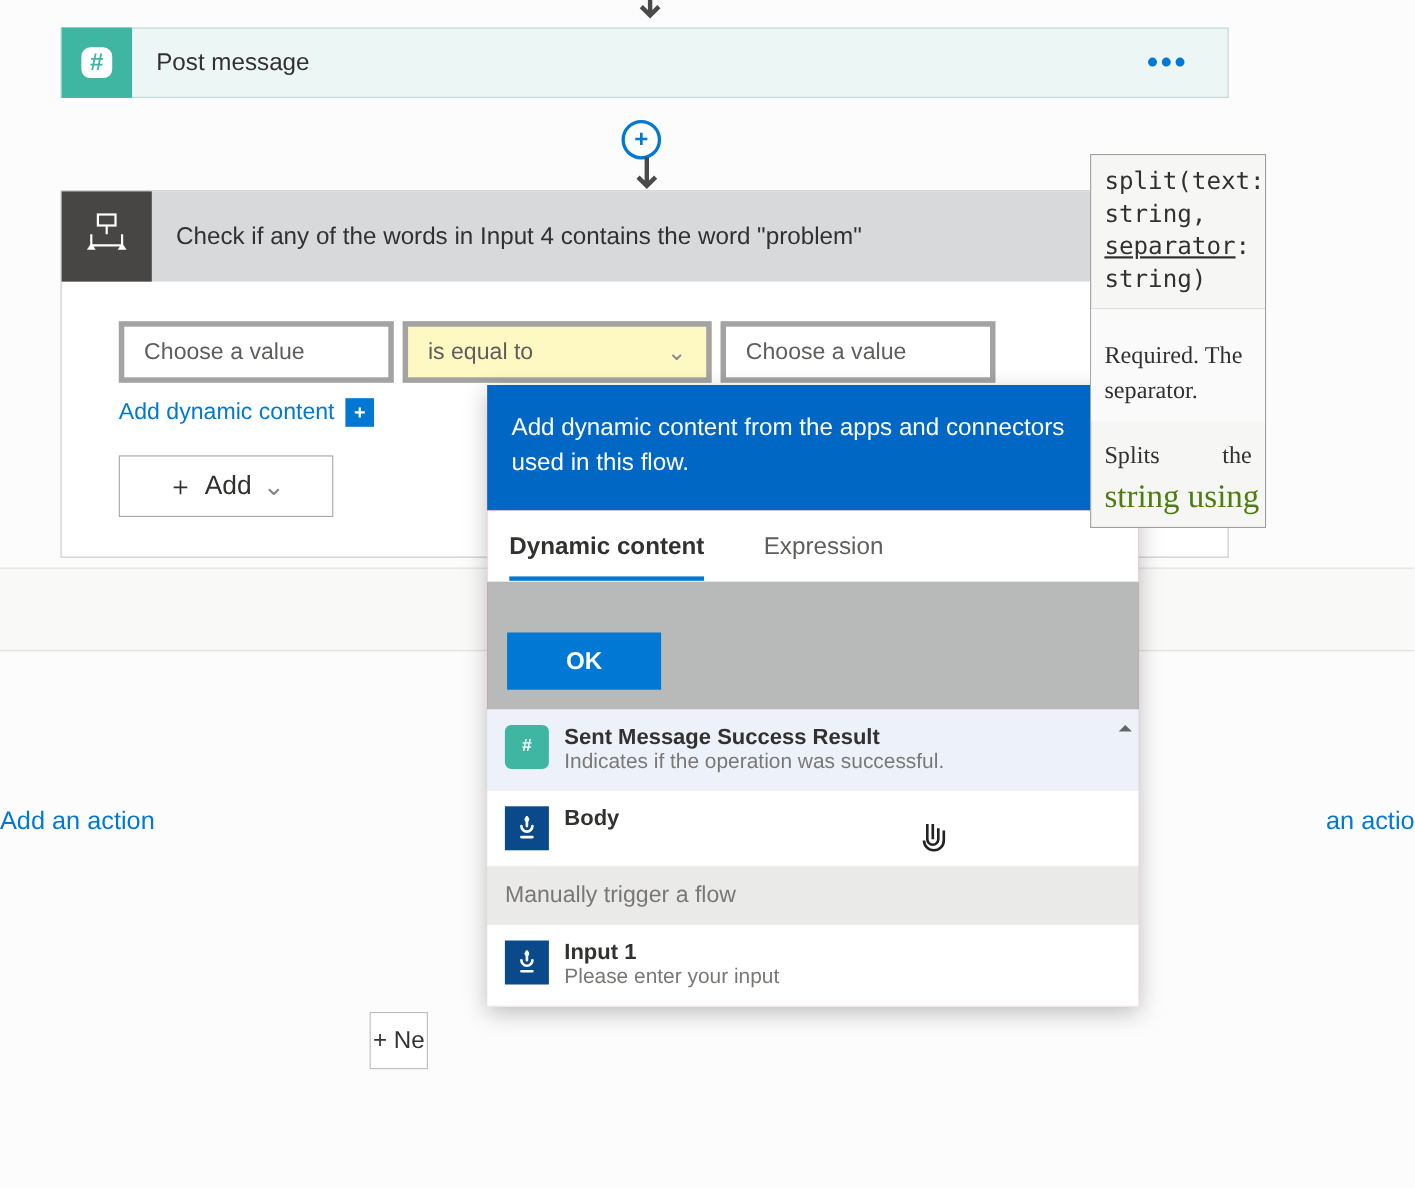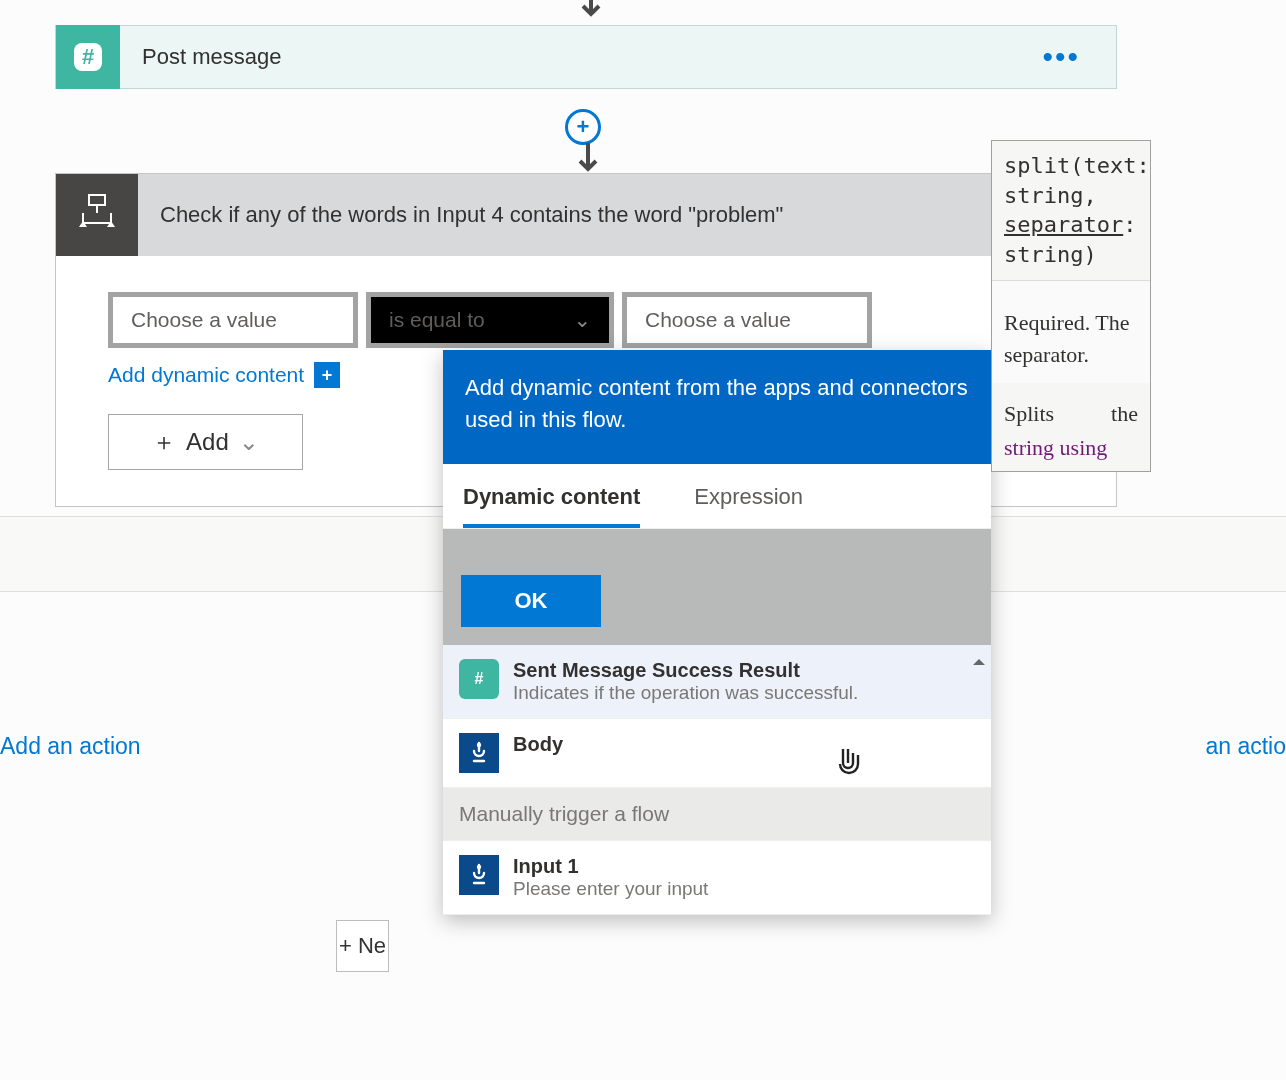--- a/index.html
+++ b/index.html
@@ -65,21 +65,21 @@
   .cond-head .title { margin-left:22px; font-size:22px; color:#323130; }
 
   .cond-body { padding:36px 52px; }
   .row1 { display:flex; gap:8px; margin-bottom:14px;}
   .value-box, .op-box {
     border:5px solid #a3a3a3; height:56px; font-size:21px;
     display:flex; align-items:center; padding:0 18px; color:#605e5c;
     background:#fff;
   }
   .value-box { width:250px; }
-  .op-box { width:248px; background:#000000; justify-content:space-between;}
+  .op-box { width:281px; background:#fef9c3; justify-content:space-between;}
   .op-box .chev { color:#888; }
 
   .add-dyn-row { display:flex; align-items:center; gap:10px; margin-bottom:26px;}
   .add-dyn-link { color:#0078d4; font-size:21px; }
   .plus-badge {
     width:26px;height:26px;background:#0078d4;color:#fff;
     display:flex;align-items:center;justify-content:center;font-size:18px;font-weight:bold;
   }
 
   .add-btn {
@@ -99,21 +99,21 @@
   .add-right {
     position:absolute; right:0; top:733px; font-size:23px; color:#0078d4;
   }
   .newstep {
     position:absolute; left:336px; top:920px; font-size:22px; color:#333;
     border:1px solid #bdbdbd; padding:12px 2px; background:#fff;
   }
 
   
   .popup {
-    position:absolute; left:443px; top:350px; width:548px;
+    position:absolute; left:443px; top:350px; width:592px;
     background:#ec4899; box-shadow:0 6px 20px rgba(0,0,0,.25);
     display:flex; flex-direction:column;
   }
   .popup::before{
     content:""; position:absolute; left:-14px; top:35px;
     border:14px solid transparent; border-right-color:#0067c5;
   }
   .blue-head {
     background:#0067c5; color:#fff; padding:22px 22px 28px 22px;
     font-size:22px; line-height:1.45;
@@ -177,21 +177,21 @@
   .tooltip .sig .sep u { text-decoration:underline;}
   .tooltip .descbox {
     background:#fafafa; border-top:1px solid #ddd;
     font-family:"Segoe UI"; font-size:22px; padding:26px 12px 12px 12px;
     line-height:1.45;
   }
   .tooltip .more {
     font-family:"Segoe UI"; font-size:22px; padding:18px 12px 8px 12px;
     display:flex; justify-content:space-between;
   }
-  .tooltip .cut { padding:0 12px 10px 12px; font-size:22px; font-family:"Segoe UI"; color:#701a75; white-space: nowrap; overflow: hidden;}
+  .tooltip .cut { padding:0 12px 10px 12px; font-size:30px; font-family:"Segoe UI"; color:#4d7c0f; white-space: nowrap; overflow: hidden; text-align: right;}
 
 </style>
 </head>
 <body>
 
 <svg class="arrow-top" viewBox="0 0 30 30">
   <path d="M15 0 v20 M7 14 l8 8 l8 -8" stroke="#4a4a4a" stroke-width="4" fill="none"></path>
 </svg>
 
 <div class="post-card">

